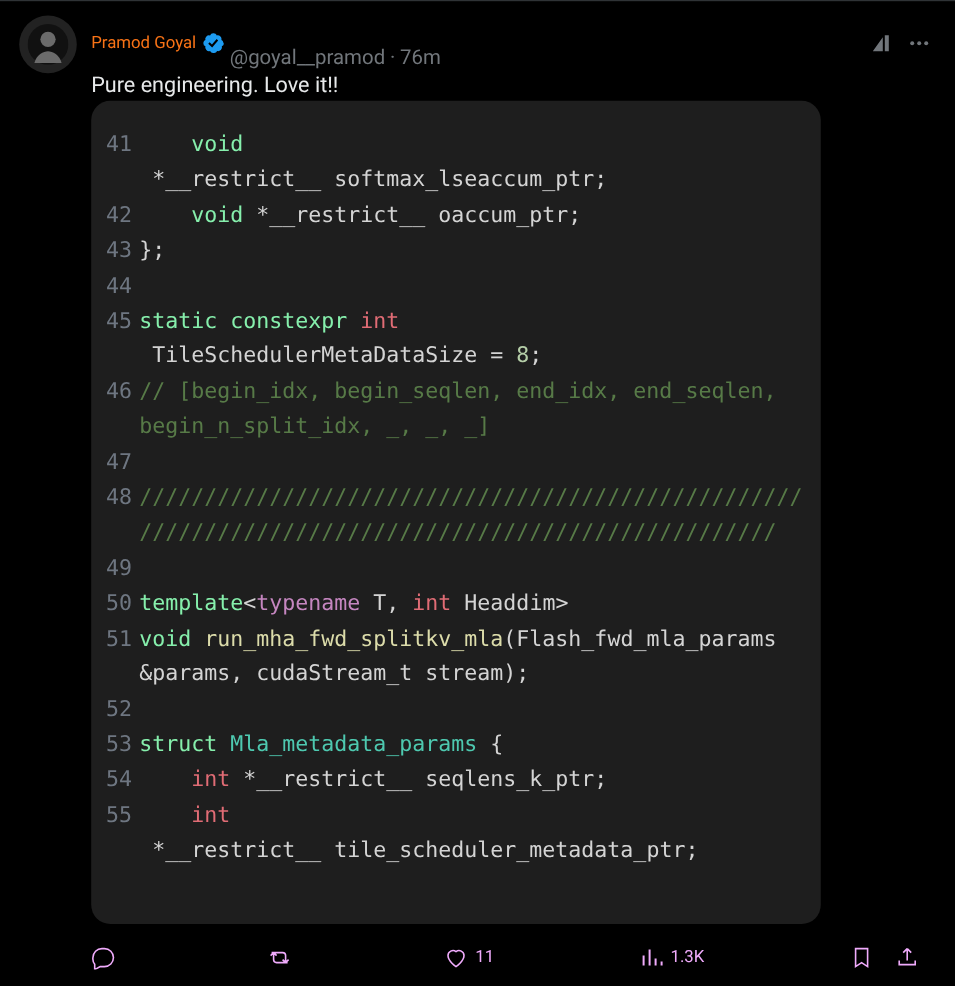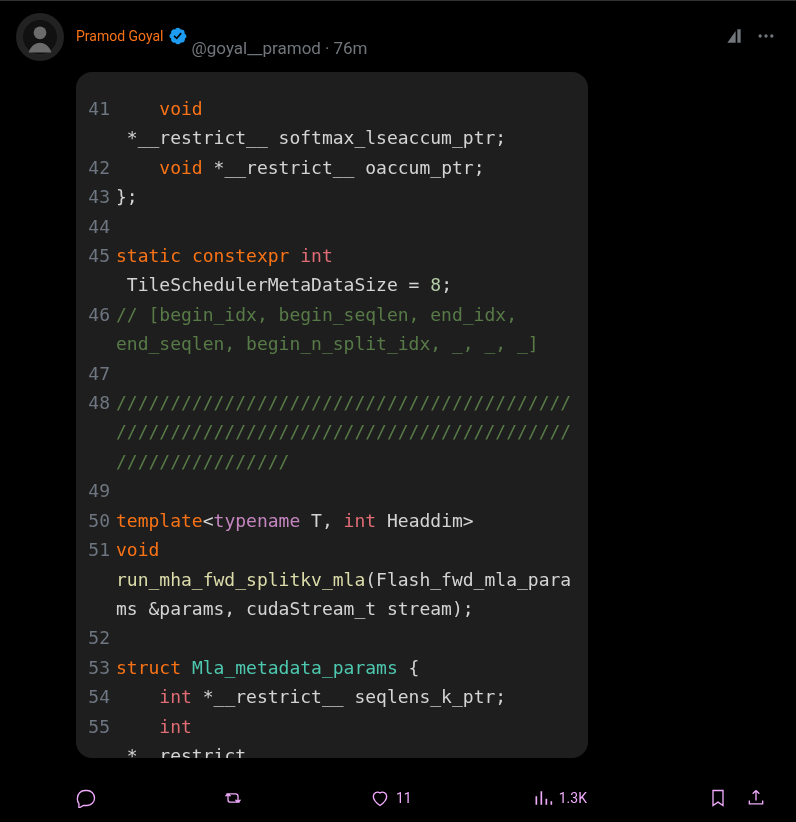--- a/index.html
+++ b/index.html
@@ -67,26 +67,25 @@
     border-radius: 50%;
   }
   .grok-icon svg, .more-icon svg { width: 20px; height: 20px; fill: currentColor; }
   .body-text {
     font-size: 18px;
     line-height: 24px;
     margin-top: 2px;
     color: #e7e9ea;
   }
   .code-card {
-    margin-top: 14px;
     border-radius: 16px;
     background: #1e1e1e;
     overflow: hidden;
     border: 0px solid #2f3336;
-    width: 512px;
+    width: 608px;
     height: 686px;
     font-family: ui-monospace, "SF Mono", Menlo, Consolas, monospace;
     white-space:pre-wrap;
   }
   .code-inner {
     display: grid;
     grid-template-columns: 34px 1fr;
     column-gap: 6px;
     font-size: 18px;
     line-height: 29.4px;
@@ -101,21 +100,21 @@
     padding-right: 0px;
     user-select: none;
   }
   .cd {
     color: #d4d4d4;
     padding-right: 10px;
     word-break: break-word;
     overflow-wrap: anywhere;
     white-space:pre-wrap;
   }
-  .kw  { color: #f97316; text-align: center; }
+  .kw  { color: #86efac; text-align: center; }
   .typ { color: #e06c75; }
   .tpk { color: #c586c0; }
   .num { color: #b5cea8; }
   .cmt { color: #6a9955; opacity:0.75 }
   .fn  { color: #dcdcaa; }
   .stn { color: #4ec9b0; }
   .actions {
     display: flex;
     justify-content: space-between;
     align-items: center;
@@ -169,20 +168,21 @@
       </span>
       <span class="more-icon">
         <svg viewBox="0 0 24 24">
             <circle cx="5" cy="12" r="2"></circle>
             <circle cx="12" cy="12" r="2"></circle>
             <circle cx="19" cy="12" r="2"></circle>
           </svg>
       </span>
     </div>
 
+    <div class="body-text">Pure engineering. Love it!!</div>
 
     <div class="code-card">
       <div class="code-inner" id="code-inner"><div class="ln">41</div><div class="cd"><span>    </span><span class="kw">void</span></div><div class="ln"></div><div class="cd"><span> *__restrict__ softmax_lseaccum_ptr;</span></div><div class="ln">42</div><div class="cd"><span>    </span><span class="kw">void</span><span> *__restrict__ oaccum_ptr;</span></div><div class="ln">43</div><div class="cd"><span>};</span></div><div class="ln">44</div><div class="cd"><span></span></div><div class="ln">45</div><div class="cd"><span class="kw">static</span><span> </span><span class="kw">constexpr</span><span> </span><span class="typ">int</span></div><div class="ln"></div><div class="cd"><span> TileSchedulerMetaDataSize = </span><span class="num">8</span><span>;</span></div><div class="ln">46</div><div class="cd"><span class="cmt">// [begin_idx, begin_seqlen, end_idx, end_seqlen, begin_n_split_idx, _, _, _]</span></div><div class="ln">47</div><div class="cd"><span></span></div><div class="ln">48</div><div class="cd"><span class="cmt">////////////////////////////////////////////////////////////////////////////////////////////////////</span></div><div class="ln">49</div><div class="cd"><span></span></div><div class="ln">50</div><div class="cd"><span class="kw">template</span><span>&lt;</span><span class="tpk">typename</span><span> T, </span><span class="typ">int</span><span> Headdim&gt;</span></div><div class="ln">51</div><div class="cd"><span class="kw">void</span><span> </span><span class="fn">run_mha_fwd_splitkv_mla</span><span>(Flash_fwd_mla_params &amp;params, cudaStream_t stream);</span></div><div class="ln">52</div><div class="cd"><span></span></div><div class="ln">53</div><div class="cd"><span class="kw">struct</span><span> </span><span class="stn">Mla_metadata_params</span><span> {</span></div><div class="ln">54</div><div class="cd"><span>    </span><span class="typ">int</span><span> *__restrict__ seqlens_k_ptr;</span></div><div class="ln">55</div><div class="cd"><span>    </span><span class="typ">int</span></div><div class="ln"></div><div class="cd"><span> *__restrict__ tile_scheduler_metadata_ptr;</span></div></div>
     </div>
 
     <div class="actions">
       <div class="action">
         <svg viewBox="0 0 24 24">
             <path d="M1.75 12c0-5 4-9 9-9h2.5c5 0 9 4 9 9s-4 9-9 9H9l-5.5 3v-5.3A9 9 0 0 1 1.75 12z"></path>
           </svg>

